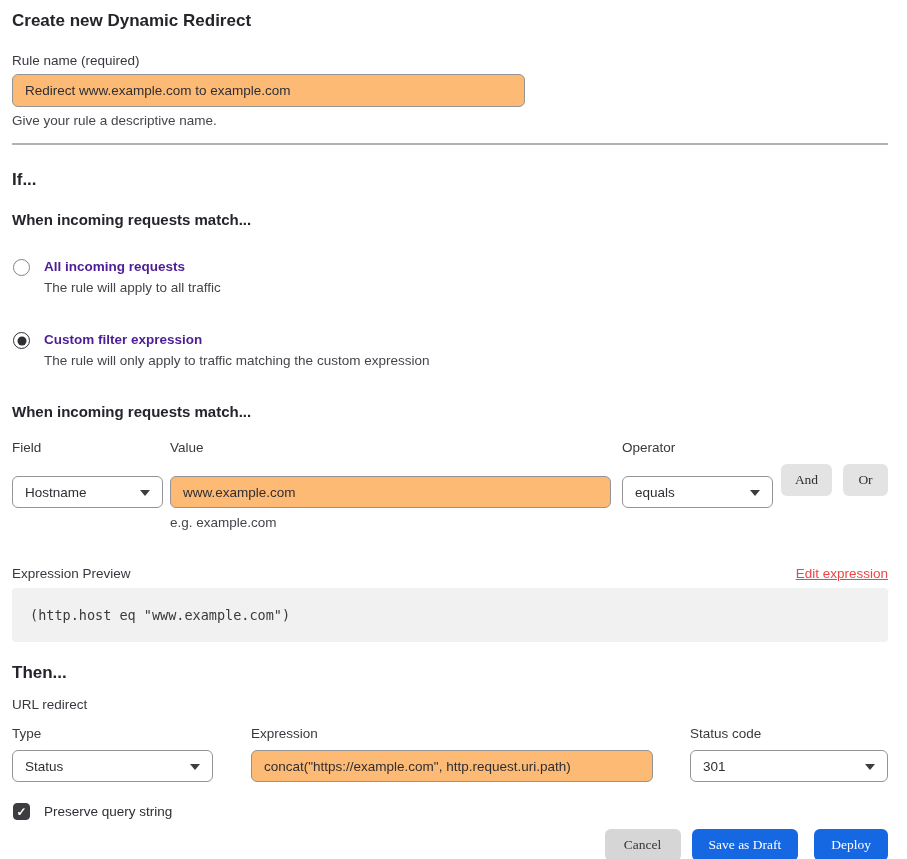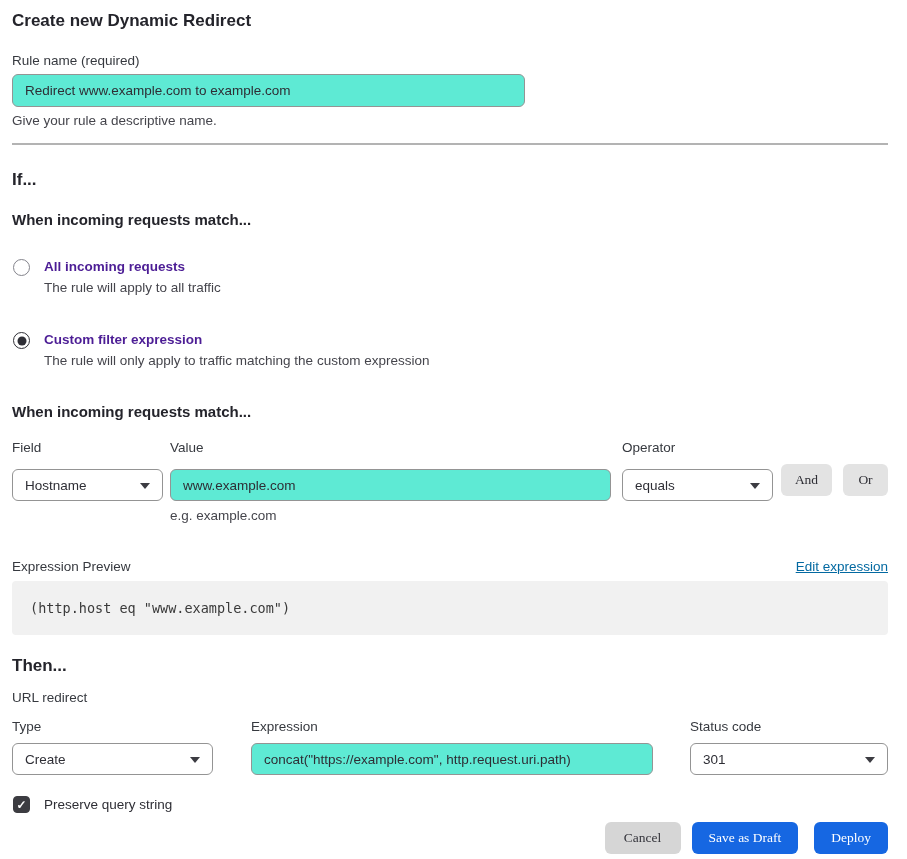--- a/index.html
+++ b/index.html
@@ -15,21 +15,21 @@
 
   .page-title { font-size: 17px; font-weight: 700; color: #24242b; line-height: 20px; }
 
   .field-label { font-size: 13.5px; color: #36393f; line-height: 18px; }
   .helper-text { font-size: 13.5px; color: #45454c; line-height: 18px; }
 
   .text-input {
     display: block; width: 100%; height: 33px;
     border: 1px solid #949494; border-radius: 6px;
     padding: 0 12px; font-family: "Liberation Sans", sans-serif;
-    font-size: 13.5px; color: #2e2e35; background: #5eead4; outline: none;
+    font-size: 13.5px; color: #2e2e35; background: #fdba74; outline: none;
   }
 
   .rule-name-section { margin-top: 21px; }
   .rule-name-section .text-input { margin-top: 4px; width: 513px; }
   .rule-name-section .helper-text { margin-top: 5px; }
 
   .divider { margin-top: 13px; border: none; border-top: 2px solid #b3b3b3; height: 0; }
 
   .section-heading { font-size: 17px; font-weight: 700; color: #24242b; line-height: 20px; }
   .sub-heading { font-size: 15px; font-weight: 700; color: #24242b; line-height: 18px; }
@@ -51,21 +51,21 @@
     width: 9px; height: 9px; border-radius: 50%; background: #2f2f36;
     transform: translate(-50%, -50%);
   }
   .radio-text { margin-left: 14px; }
   .radio-label { font-size: 13.5px; font-weight: 700; color: #4c1d95; line-height: 18px; }
   .radio-desc { font-size: 13.5px; color: #45454c; line-height: 18px; margin-top: 3px; }
 
   .match-heading-2 { margin-top: 33px; }
 
   .filter-row { display: flex; margin-top: 18px; }
-  .col .control { margin-top: 12px; }
+  .col .control { margin-top: 19px; }
   .col-field { width: 151px; margin-right: 7px; }
   .col-operator { width: 151px; margin-right: 8px; }
   .col-value { flex: 1; margin-right: 11px; }
   .col-value .helper-text { margin-top: 6px; }
 
   .select-box {
     height: 32px; border: 1px solid #949494; border-radius: 6px;
     background: #fff; display: flex; align-items: center;
     padding: 0 12px; cursor: pointer; position: relative;
   }
@@ -82,21 +82,21 @@
     height: 32px; border: none; border-radius: 6px;
     font-family: Liberation Serif, serif; font-size: 13.5px;
     cursor: pointer; padding: 0 17px;
   }
   .btn-gray { background: #e3e3e3; color: #2e2e35; }
   .and-or-wrap { padding-top: 25px; display: flex; }
   .btn-and { width: 51px; margin-right: 11px; }
   .btn-or { width: 45px; }
 
   .preview-header { margin-top: 33px; display: flex; justify-content: space-between; align-items: baseline; gap: 36px; }
-  .edit-link { font-size: 13.5px; color: #0369a1; text-decoration: underline; cursor: pointer; text-align: right; }
+  .edit-link { font-size: 13.5px; color: #ef4444; text-decoration: underline; cursor: pointer; text-align: right; }
   .code-box {
     margin-top: 5px; height: 54px; background: #f1f1f1; border-radius: 4px;
     display: flex; align-items: center; padding: 0 18px;
   }
   .code-text { font-family: "DejaVu Sans Mono", monospace; font-size: 13.5px; color: #3a3a3a; }
 
   .then-heading { margin-top: 21px; }
   .url-redirect-label { margin-top: 13px; }
 
   .then-row { display: flex; margin-top: 11px; gap: 29px; }
@@ -194,21 +194,21 @@
     <span class="code-text">(http.host eq "www.example.com")</span>
   </div>
 
   <h2 class="section-heading then-heading">Then...</h2>
   <div class="field-label url-redirect-label">URL redirect</div>
 
   <div class="then-row">
     <div class="col col-type">
       <label class="field-label">Type</label>
       <div class="control select-box">
-        <span class="select-value">Create</span>
+        <span class="select-value">Status</span>
         <span class="chevron"></span>
       </div>
     </div>
     <div class="col col-expression">
       <label class="field-label">Expression</label>
       <input class="control text-input" type="text" value="concat(&quot;https://example.com&quot;, http.request.uri.path)" style="">
     </div>
     <div class="col col-status">
       <label class="field-label">Status code</label>
       <div class="control select-box">

